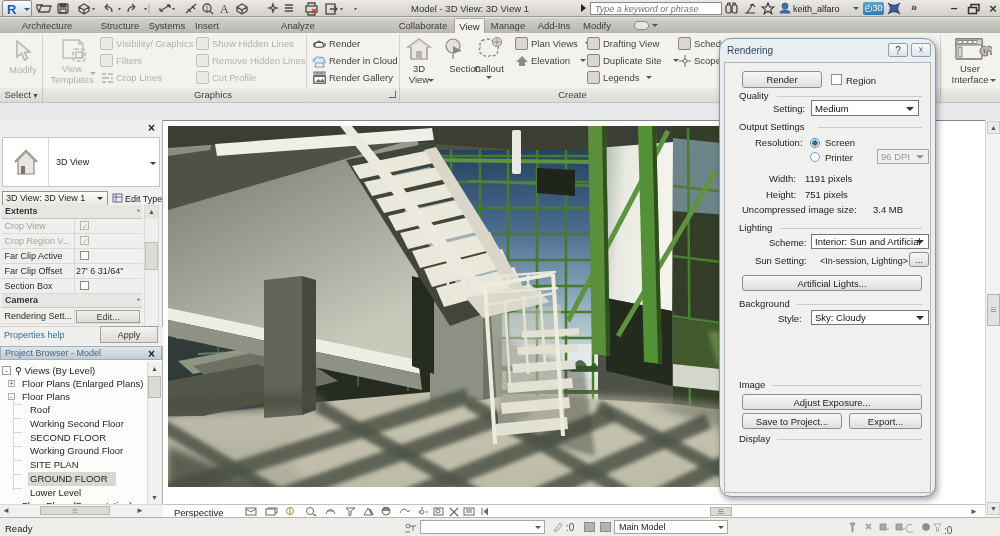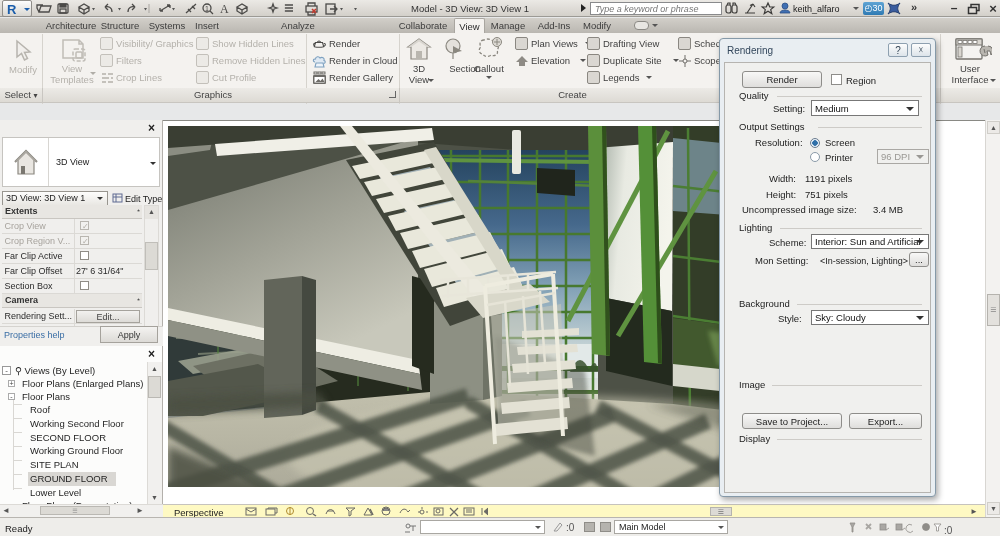--- a/index.html
+++ b/index.html
@@ -32,24 +32,24 @@
 .phead{background:linear-gradient(#dfe6ec,#bfcdd8);border:1px solid #9fb0be;color:#52657a;font-size:9px;line-height:13px;padding-left:4px}
 #props{left:0;top:120px;width:163px;height:226px;background:#f0efed;border-right:1px solid #b3b0ab}
 #pbrowser{left:0;top:346px;width:163px;height:171px;background:#fcfcfb;border-right:1px solid #b3b0ab}
 .prow{left:2px;width:140px;height:15px;border-bottom:1px solid #dbd9d5;color:#a7a39d;font-size:9px;line-height:14px;white-space:nowrap}
 .pgrid{left:72px;top:0;width:1px;height:15px;background:#dbd9d5}
 .cb{width:9px;height:9px;border:1px solid #b9b6b0;background:#f2f1ef}
 .sect{left:2px;width:140px;height:14px;background:#e8e6e2;border-bottom:1px solid #c9c6c1;color:#333;font-weight:bold;font-size:9px;line-height:13px;padding-left:3px}
 .titem{color:#1f1f1f;font-size:9.5px;white-space:nowrap}
 
 #vp{left:162px;top:120px;width:823px;height:397px;background:#fff;border-left:1px solid #898984;border-top:1px solid #898984}
-#vbar{left:162px;top:504px;width:823px;height:13px;background:#fef9c3;border-top:1px solid #c6c3bd}
+#vbar{left:162px;top:504px;width:823px;height:13px;background:#ffffff;border-top:1px solid #c6c3bd}
 #vscroll{left:985px;top:120px;width:15px;height:397px;background:#f3f2f0;border-left:1px solid #d8d6d2}
 
-#dlg{left:719px;top:38px;width:217px;height:459px;background:#e9eef2;border:1px solid #8599a8;border-radius:4px;box-shadow:2px 3px 6px rgba(0,0,0,.35)}
+#dlg{left:719px;top:38px;width:217px;height:459px;background:#e9eef2;border:1px solid #8599a8;border-radius:12px;box-shadow:2px 3px 6px rgba(0,0,0,.35)}
 #dlgbody{left:4px;top:23px;width:207px;height:431px;background:#f0f0ee;border:1px solid #b6b4b0}
 .dbtn{background:linear-gradient(#f8f8f7,#dfdedc);border:1px solid #8e8d8a;border-radius:3px;color:#222;font-size:9.5px;text-align:center}
 .dcombo{background:#fff;border:1px solid #777;font-size:9.5px;color:#111;line-height:13px;padding-left:3px;overflow:hidden;white-space:nowrap}
 .dlab{font-size:9.5px;color:#222;white-space:nowrap}
 .dgroup{font-size:9.5px;color:#222}
 .gline{height:1px;background:#cdcbc7}
 .carr{position:absolute;right:4px;top:5px;width:0;height:0;border-left:4px solid transparent;border-right:4px solid transparent;border-top:4px solid #333}
 
 #status{left:0;top:517px;width:1000px;height:19px;background:#eeedea;border-top:1px solid #b8b5b0}
 </style></head>
@@ -150,21 +150,21 @@
   </svg>
 <div class="a" style="left:911px;top:1px;font-size:11px;font-weight:bold;color:#333">»</div>
 <div class="a winbtn" style="left:946px">–</div>
 <svg class="a" width="14" height="12" style="left:967px;top:3px" fill="none" stroke="#333" stroke-width="1.5">
     <rect x="4" y="1.5" width="8" height="6"></rect>
     <rect x="1.5" y="4.5" width="8" height="6" fill="#e0ddd8"></rect>
   </svg>
 <div class="a winbtn" style="left:985px;font-size:13px">×</div>
 <div class="a" id="tabrow"></div>
 <div class="a tab" style="left:454px;top:18px;width:31px" id="tabView">View</div>
-<div class="a tab" style="left:44px;width:54px;top:18px">Architecture</div>
+<div class="a tab" style="left:20px;width:54px;top:18px">Architecture</div>
 <div class="a tab" style="left:99px;width:42px;top:18px">Structure</div>
 <div class="a tab" style="left:148px;width:38px;top:18px">Systems</div>
 <div class="a tab" style="left:193px;width:28px;top:18px">Insert</div>
 <div class="a tab" style="left:230px;width:40px;top:32px">Annotate</div>
 <div class="a tab" style="left:281px;width:34px;top:18px">Analyze</div>
 <div class="a tab" style="left:322px;width:66px;top:32px;white-space:nowrap">Massing &amp; Site</div>
 <div class="a tab" style="left:398px;width:50px;top:18px">Collaborate</div>
 <div class="a tab" style="left:490px;width:36px;top:18px">Manage</div>
 <div class="a tab" style="left:537px;width:34px;top:18px">Add-Ins</div>
 <div class="a tab" style="left:581px;width:32px;top:18px">Modify</div>
@@ -568,20 +568,21 @@
  <div class="a prow" style="top:189px;color:#2b2b2b">&nbsp;Rendering Sett...<div class="a pgrid"></div><div class="a" style="left:74px;top:1px;width:64px;height:13px;background:linear-gradient(#f2f1ef,#dddbd7);border:1px solid #a5a29c;text-align:center;line-height:12px;color:#444;font-size:9px">Edit...</div></div>
  <div class="a prow" style="top:204px;color:#2b2b2b">&nbsp;<div class="a pgrid"></div><div class="a cb" style="left:78px;top:2px;background:#fff;border-color:#8f8c86"></div></div>
  <div class="a" style="left:144px;top:85px;width:15px;height:135px;background:#f0efed;border:1px solid #dcdad6"></div>
  <div class="a" style="left:145px;top:86px;width:13px;height:13px;background:#e6e4e0;text-align:center;font-size:7px;line-height:12px;color:#555">▲</div>
  <div class="a" style="left:145px;top:122px;width:13px;height:28px;background:#dcdad5;border:1px solid #c0beb9"></div>
  <div class="a" style="left:0;top:206px;width:163px;height:20px;background:#f0efed;border-top:1px solid #d5d3cf"></div>
  <div class="a" style="left:4px;top:210px;font-size:9px;color:#3a6ea5">Properties help</div>
  <div class="a" style="left:100px;top:206px;width:58px;height:17px;background:linear-gradient(#f4f3f1,#dcdad6);border:1px solid #a5a29c;text-align:center;line-height:16px;color:#333;font-size:9px">Apply</div>
 </div>
 <div class="a" id="pbrowser">
+ <div class="a phead" style="left:0;top:0;width:162px;height:14px">Project Browser - Model</div>
  <div class="a" style="left:148px;top:1px;font-size:12px;font-weight:bold;color:#222">×</div>
  <div class="a" style="left:2px;top:20px;width:9px;height:9px;border:1px solid #999;background:#fff;font-size:8px;line-height:8px;text-align:center;color:#444">-</div>
  <div class="a titem" style="left:15px;top:19px">⚲ Views (By Level)</div>
  <div class="a" style="left:8px;top:34px;width:7px;height:7px;border:1px solid #aaa;background:#fff;font-size:7px;line-height:6px;text-align:center;color:#444">+</div>
  <div class="a titem" style="left:22px;top:32px">Floor Plans (Enlarged Plans)</div>
  <div class="a" style="left:8px;top:47px;width:7px;height:7px;border:1px solid #aaa;background:#fff;font-size:7px;line-height:6px;text-align:center;color:#444">-</div>
  <div class="a titem" style="left:22px;top:45px">Floor Plans</div>
  <div class="a" style="left:13px;top:54px;width:1px;height:90px;background:#d9d7d3"></div>
  <div class="a titem" style="left:30px;top:58px">Roof</div>
  <div class="a titem" style="left:30px;top:72px">Working Second Floor</div>
@@ -660,27 +661,29 @@
   <div class="a dlab" style="left:44px;top:110px">Width:</div>
       <div class="a dlab" style="left:80px;top:110px">1191 pixels</div>
   <div class="a dlab" style="left:41px;top:126px">Height:</div>
       <div class="a dlab" style="left:80px;top:126px">751 pixels</div>
   <div class="a dlab" style="left:17px;top:141px">Uncompressed image size:</div>
       <div class="a dlab" style="left:148px;top:141px">3.4 MB</div>
   <div class="a dgroup" style="left:14px;top:159px">Lighting</div>
   <div class="a gline" style="left:55px;top:165px;width:142px"></div>
   <div class="a dlab" style="left:44px;top:174px">Scheme:</div>
   <div class="a dcombo" style="left:86px;top:171px;width:118px;height:15px;line-height:14px;white-space:nowrap">Interior: Sun and Artificial<span class="carr" style="top:5px"></span></div>
-  <div class="a dlab" style="left:30px;top:192px">Mon Setting:</div>
+  <div class="a dlab" style="left:30px;top:192px">Sun Setting:</div>
   <div class="a dlab" style="left:95px;top:193px;font-size:9px">&lt;In-session, Lighting&gt;</div>
   <div class="a dbtn" style="left:184px;top:189px;width:20px;height:15px;line-height:14px">...</div>
+  <div class="a dbtn" style="left:17px;top:212px;width:180px;height:16px;line-height:15px">Artificial Lights...</div>
   <div class="a dgroup" style="left:14px;top:235px">Background</div>
   <div class="a gline" style="left:72px;top:241px;width:125px"></div>
   <div class="a dlab" style="left:53px;top:250px">Style:</div>
   <div class="a dcombo" style="left:86px;top:247px;width:118px;height:15px;line-height:14px">Sky: Cloudy<span class="carr" style="top:5px"></span></div>
   <div class="a dgroup" style="left:14px;top:316px">Image</div>
   <div class="a gline" style="left:47px;top:322px;width:150px"></div>
+  <div class="a dbtn" style="left:17px;top:331px;width:180px;height:16px;line-height:15px">Adjust Exposure...</div>
   <div class="a dbtn" style="left:17px;top:350px;width:100px;height:16px;line-height:15px">Save to Project...</div>
   <div class="a dbtn" style="left:124px;top:350px;width:73px;height:16px;line-height:15px">Export...</div>
   <div class="a dgroup" style="left:14px;top:370px">Display</div>
   <div class="a gline" style="left:52px;top:376px;width:145px"></div>
  </div>
 </div>
 
 </body></html>

